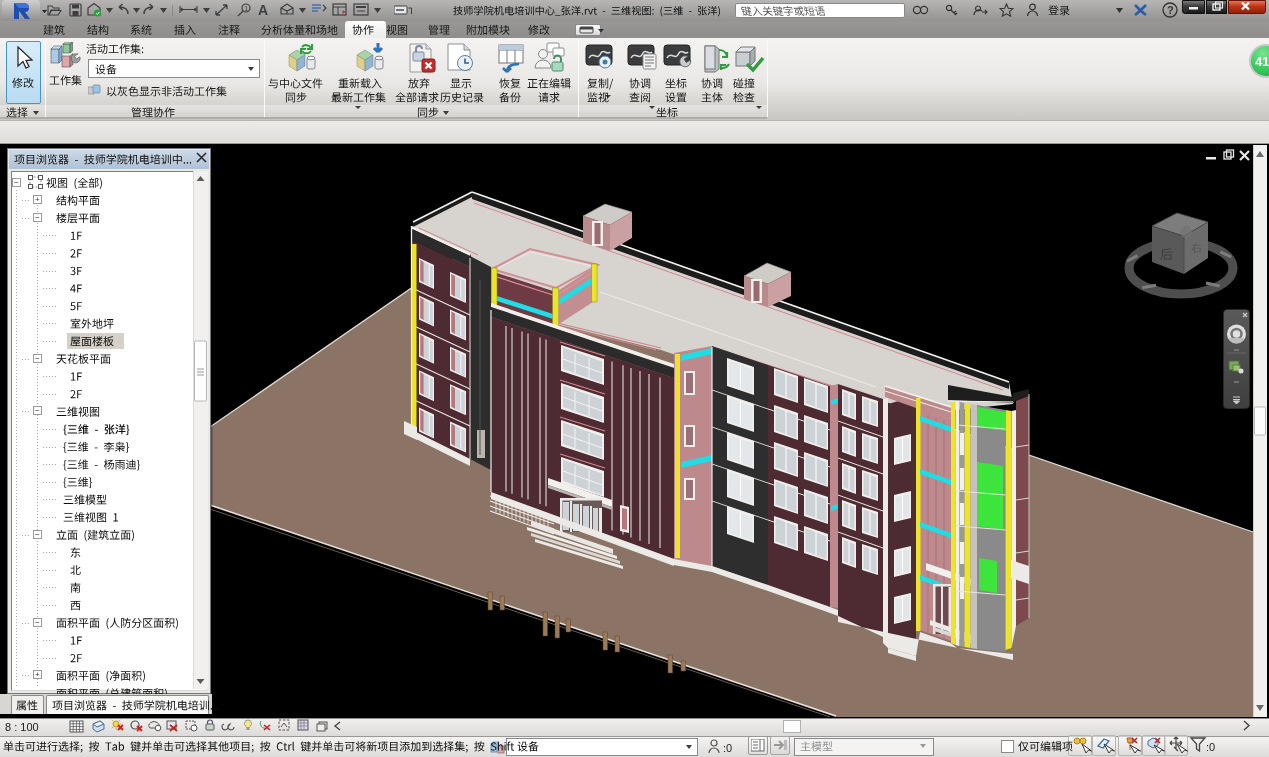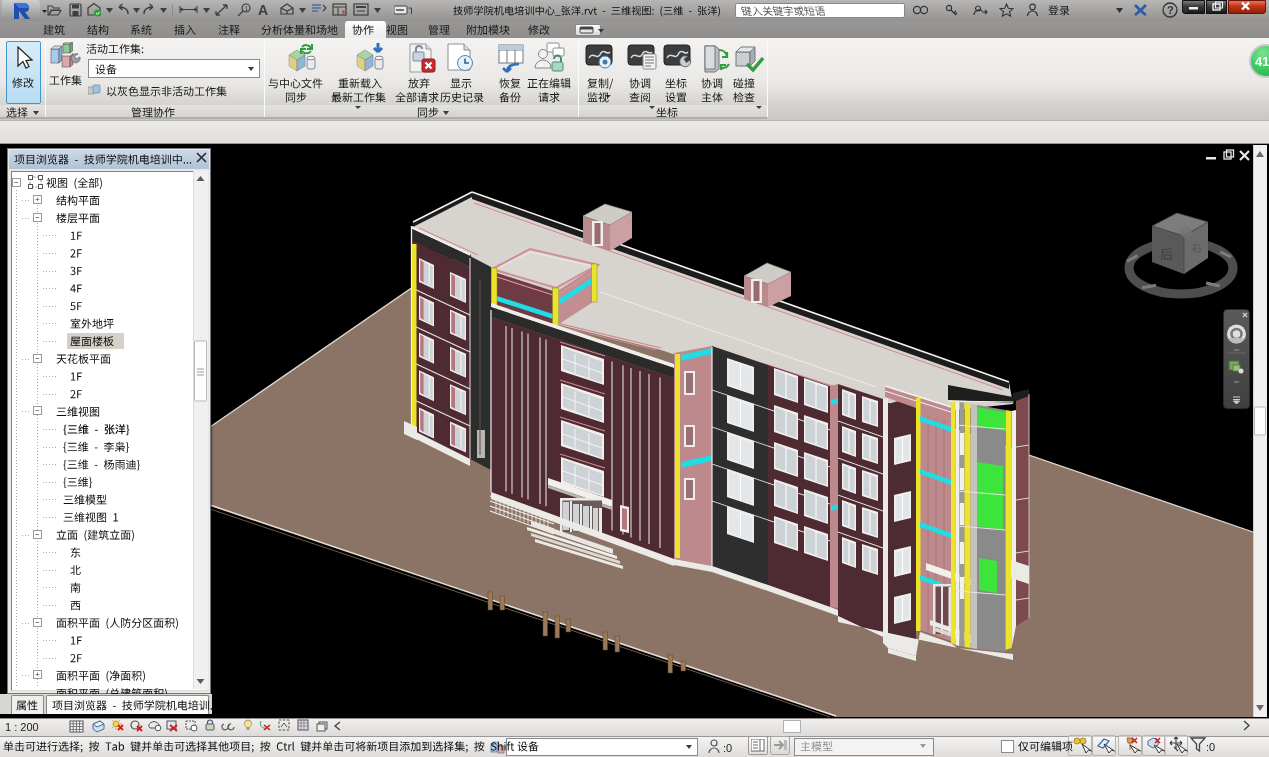--- a/index.html
+++ b/index.html
@@ -1008,21 +1008,21 @@
       <use href="#t47" x="6838.0"></use>
       <use href="#t9" x="7838.0"></use>
       <use href="#t52" x="8838.0"></use>
       <use href="#t5" x="9838.0"></use>
     </g>
   </svg>
 <div class="abs" style="left:0;top:694px;width:212px;height:20px;background:#d8d6d3"></div>
 <div class="abs" style="left:11px;top:695px;width:33px;height:19px;background:#f0efed;border:1px solid #8a8a8a;border-bottom:none;border-radius:2px 2px 0 0"></div>
 <div class="abs" style="left:46px;top:695px;width:163px;height:19px;background:#fafaf9;border:1px solid #8a8a8a;border-bottom:none;border-radius:2px 2px 0 0"></div>
 <div id="viewbar" class="abs"></div>
-<div class="abs" style="left:5px;top:721px;width:120px;height:14px;font-size:11px;color:#222">1 : 200</div>
+<div class="abs" style="left:5px;top:721px;width:120px;height:14px;font-size:11px;color:#222">8 : 100</div>
 <svg class="abs" style="left:0px;top:0px" width="1269" height="757" viewBox="0 0 1269 757">
     <g transform="translate(70,721)">
       <rect x="0" y="0" width="13" height="11" fill="#fff" stroke="#555"></rect>
       <path d="M0 2.8 h13 M0 5.6 h13 M0 8.4 h13 M3.2 0 v11 M6.4 0 v11 M9.6 0 v11" stroke="#555" stroke-width="0.8" fill="none"></path>
     </g>
     <g transform="translate(92,720)">
       <polygon points="1,4 8,1 12,4 12,9 5,12 1,9" fill="#cfe0ef" stroke="#4a6a9a"></polygon>
       <polygon points="1,4 8,1 12,4 5,7" fill="#e8f0f8" stroke="#4a6a9a"></polygon>
     </g>
     <g transform="translate(111,719)">

